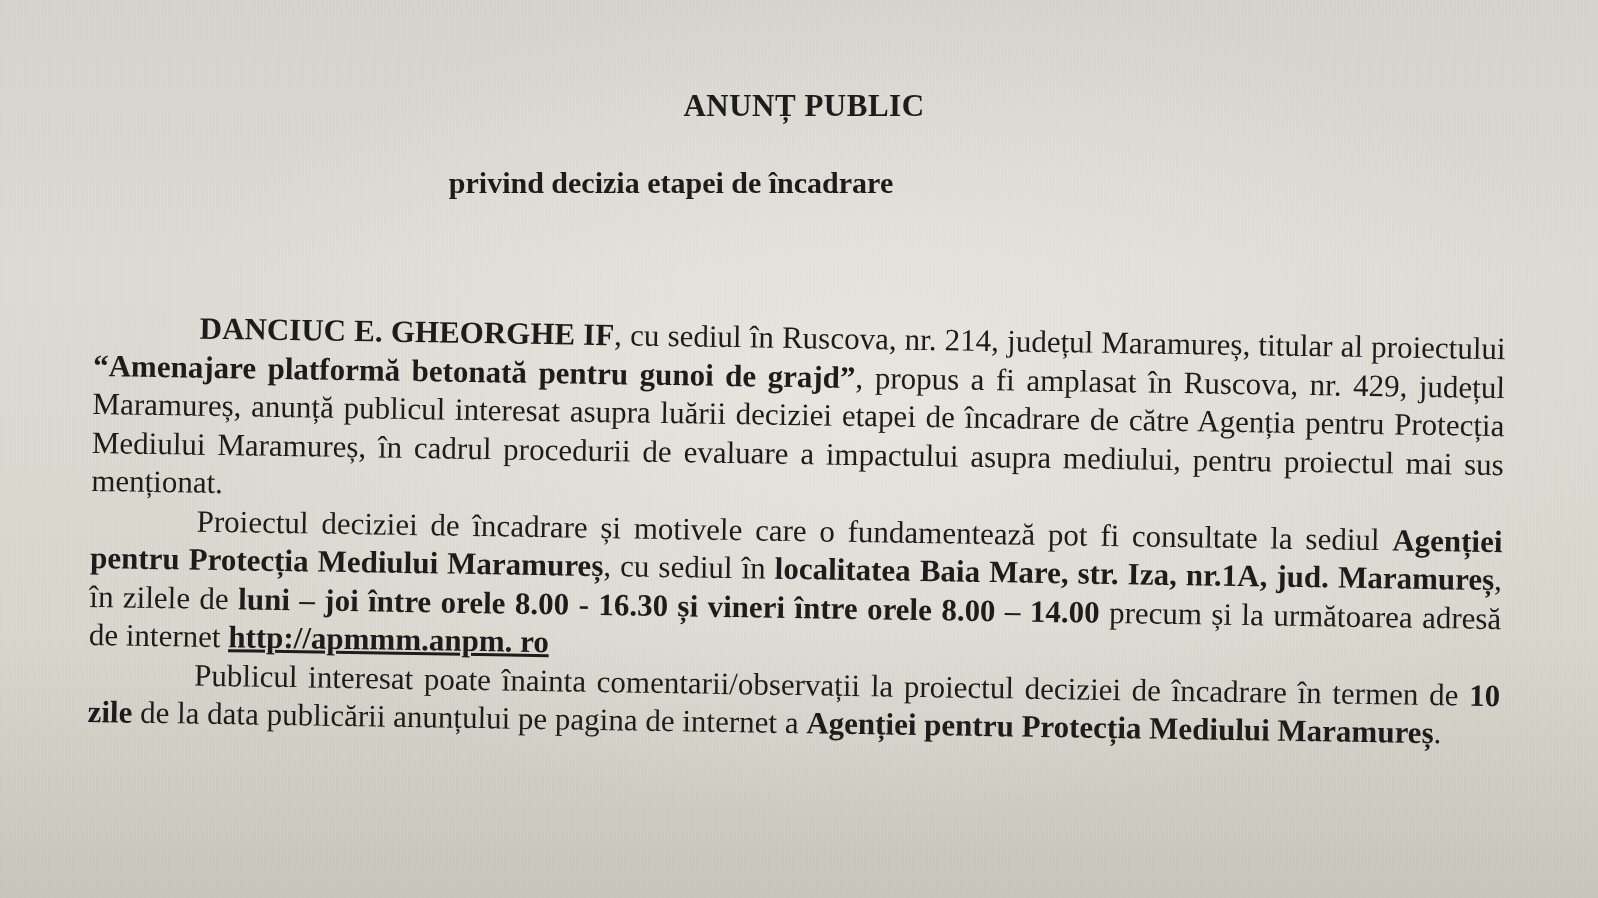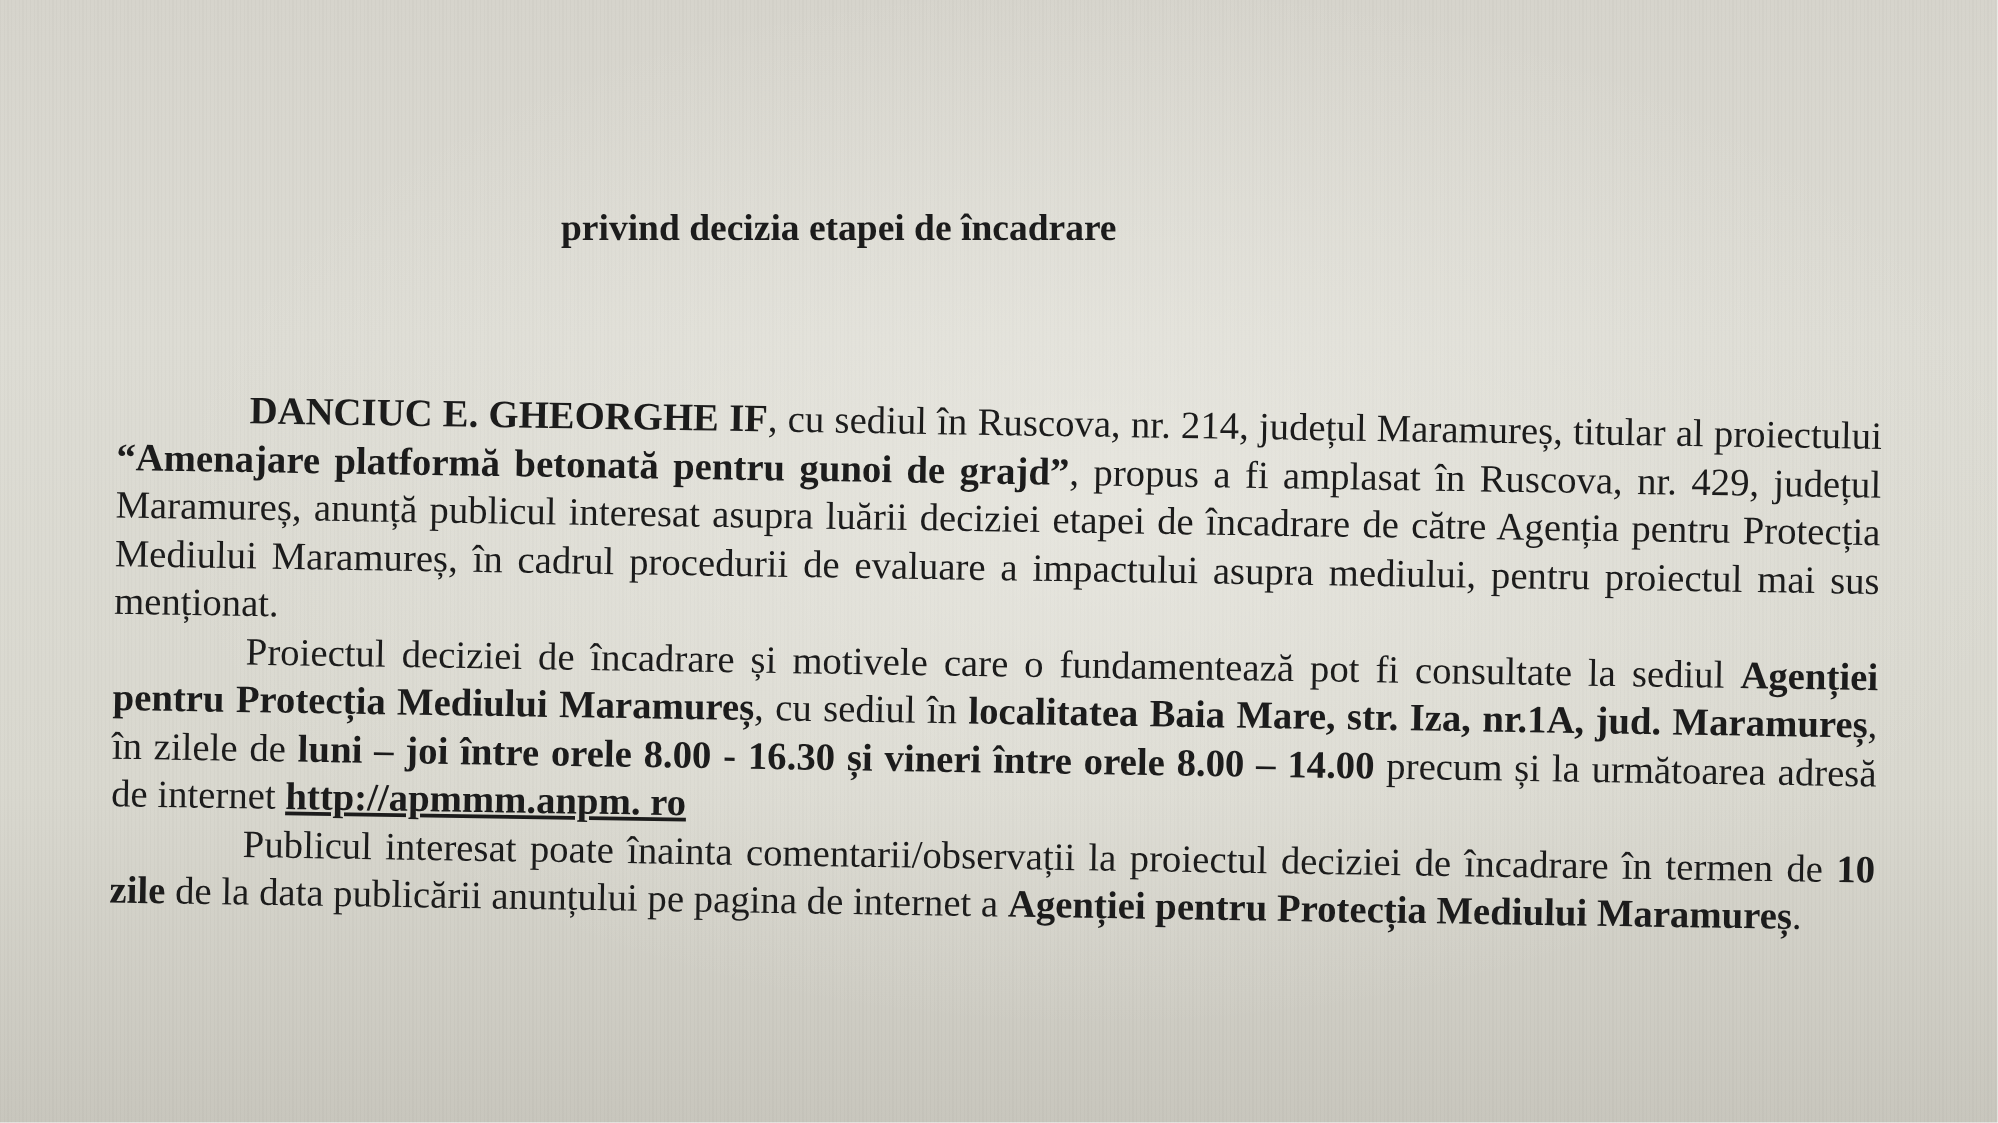--- a/index.html
+++ b/index.html
@@ -68,20 +68,21 @@
       font-weight: bold;
       text-decoration: underline;
       color: #1c1c1c;
     }
   </style>
 </head>
 <body>
 
 <div class="page">
 
+  <div class="title">ANUNȚ PUBLIC</div>
 
   <div class="subtitle">privind decizia etapei de încadrare</div>
 
   <div class="body-text">
 
     <p class="para"><span class="b">DANCIUC E. GHEORGHE IF</span><span>, cu sediul în Ruscova, nr. 214, județul Maramureș, titular al proiectului </span><span class="b">“Amenajare platformă betonată pentru gunoi de grajd”</span><span>, propus a fi amplasat în Ruscova, nr. 429, județul Maramureș, anunță publicul interesat asupra luării deciziei etapei de încadrare de către Agenția pentru Protecția Mediului Maramureș, în cadrul procedurii de evaluare a impactului asupra mediului, pentru proiectul mai sus menționat.</span></p>
 
     <p class="para"><span>Proiectul deciziei de încadrare și motivele care o fundamentează pot fi consultate la sediul </span><span class="b">Agenției pentru Protecția Mediului Maramureș</span><span>, cu sediul în </span><span class="b">localitatea Baia Mare, str. Iza, nr.1A, jud. Maramureș</span><span>, în zilele de </span><span class="b">luni – joi între orele 8.00 - 16.30 și vineri între orele 8.00 – 14.00</span><span> precum și la următoarea adresă de internet  </span><a class="link" href="#">http://apmmm.anpm. ro</a></p>
 
     <p class="para"><span>Publicul interesat poate înainta comentarii/observații la proiectul deciziei de încadrare în termen de </span><span class="b">10 zile</span><span> de la data publicării anunțului pe pagina de internet a </span><span class="b">Agenției pentru Protecția Mediului Maramureș</span><span>.</span></p>

